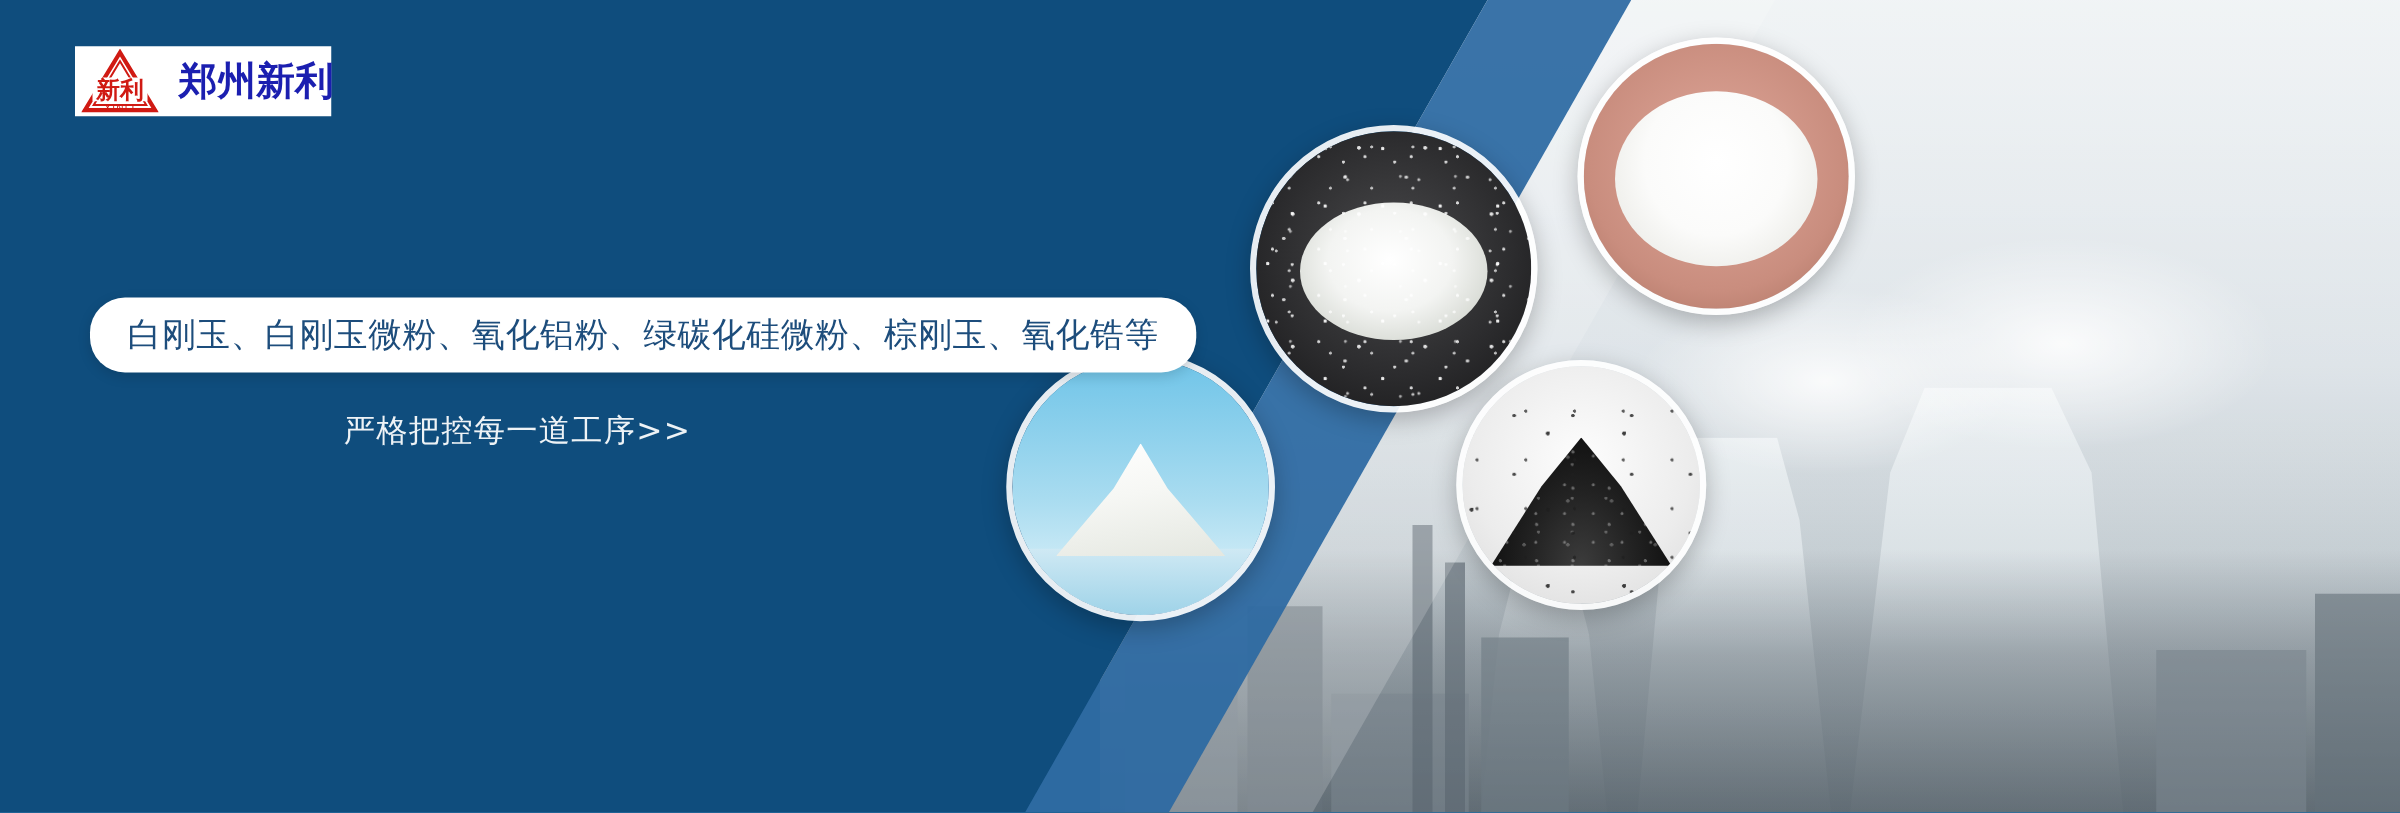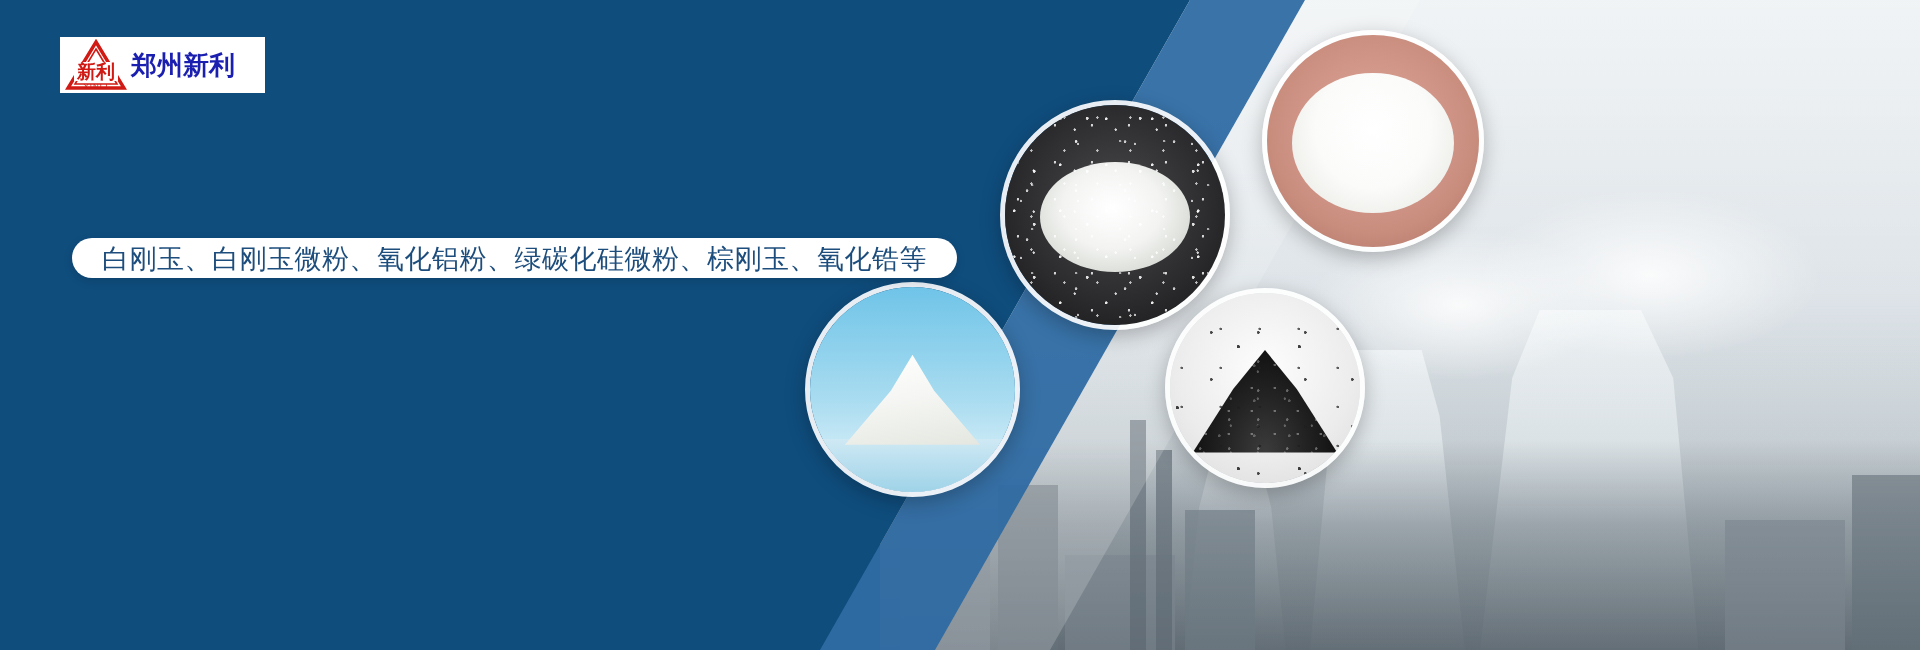--- a/index.html
+++ b/index.html
@@ -95,38 +95,38 @@
   
   .logo-box{
     position:absolute;left:60px;top:37px;width:205px;height:56px;
     background:#ffffff;display:flex;align-items:center;
   }
   .logo-mark{
     position:relative;width:62px;height:52px;margin-left:5px;flex:none;
   }
   .logo-mark svg{display:block;}
   .logo-text{
-    color:#1b1fb0;font-size:26px;font-weight:bold;letter-spacing:0px;
-    margin-left:4px;line-height:1;white-space:nowrap;
+    color:#1b1fb0;font-size:31px;font-weight:bold;letter-spacing:0px;
+    margin-left:16px;line-height:1;white-space:nowrap;
     font-family:"DejaVu Sans","Liberation Sans",sans-serif;
   }
 
   
   .headline{
     position:absolute;left:38px;top:143px;
     color:#f2f5f7;font-size:52px;font-weight:bold;
     letter-spacing:1px;white-space:nowrap;line-height:1.15;
     font-family:"DejaVu Sans","Liberation Sans",sans-serif;
     text-shadow:0 2px 4px rgba(0,0,0,.18);
   }
 
   
   .pill{
     position:absolute;left:72px;top:238px;
-    height:40px;padding:0 30px;border-radius:28px;
+    height:60px;padding:0 30px;border-radius:28px;
     background:#ffffff;display:flex;align-items:center;
     box-shadow:0 3px 10px rgba(0,0,0,.14);
   }
   .pill-text{
     color:#1d4d7c;font-size:27px;font-weight:500;letter-spacing:.5px;
     white-space:nowrap;line-height:1;
     font-family:"DejaVu Sans","Liberation Sans",sans-serif;
   }
 
   
@@ -283,14 +283,15 @@
       </svg>
     </div>
     <div class="logo-text">郑州新利</div>
   </div>
 
 
   <div class="pill">
     <span class="pill-text">白刚玉、白刚玉微粉、氧化铝粉、绿碳化硅微粉、棕刚玉、氧化锆等</span>
   </div>
 
+  <div class="subtitle">严格把控每一道工序&gt;&gt;</div>
 
 </div>
 
 </body></html>

